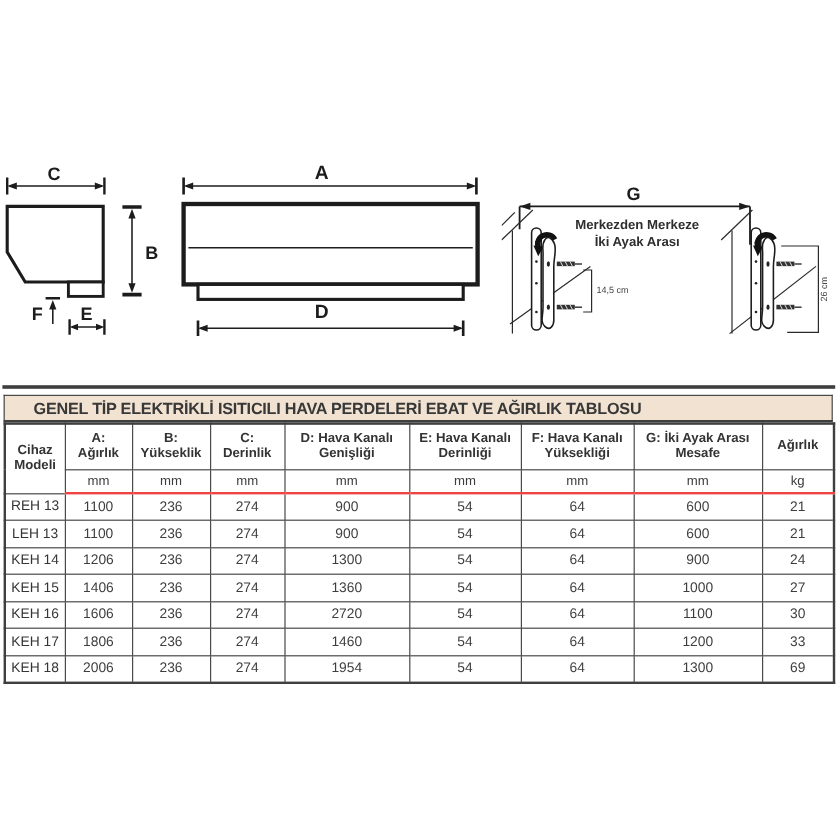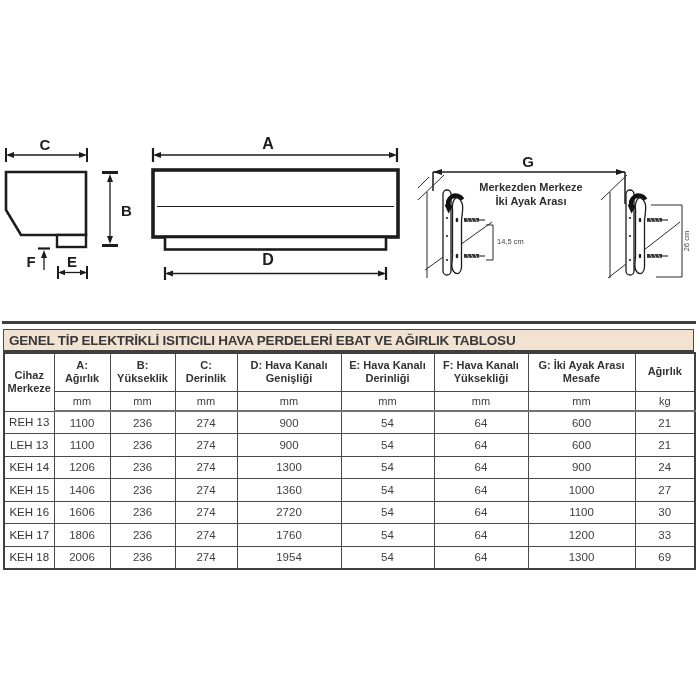--- a/index.html
+++ b/index.html
@@ -17,35 +17,35 @@
 
   
   .top-sep{left:2px;top:321px;width:694px;height:3px;background:#3f3f3f;}
 
   
   .title-bar{
     left:3px;top:329px;width:691px;height:23px;
     background:#f1e2d1;border:1.5px solid #4a4a4a;border-bottom:2px solid #3f3f3f;
     box-sizing:border-box;display:flex;align-items:center;
     font-size:13.5px;font-weight:bold;color:#383838;letter-spacing:-0.2px;
-    padding-left:5px;
+    padding-left:24px;
   }
 
   
   .spec-table{
     left:3px;top:352px;width:691px;
     border-collapse:collapse;table-layout:fixed;
     border:2px solid #3f3f3f;
   }
   .spec-table th,.spec-table td{
     border:1.2px solid #4a4a4a;text-align:center;vertical-align:middle;
     padding:0;box-sizing:border-box;background:#fff;
   }
   .spec-table tr.hdr th{height:38px;font-size:11px;line-height:1.25;font-weight:bold;color:#333;}
-  .spec-table tr.units th{height:20px;font-size:11px;font-weight:normal;color:#3c3c3c;border-bottom:2px solid #737373;}
+  .spec-table tr.units th{height:20px;font-size:11px;font-weight:normal;color:#3c3c3c;border-bottom:2px solid #ef4444;}
   .spec-table th.model-h{font-size:11.5px;}
   .spec-table td{height:22.5px;font-size:11.5px;color:#3e3e3e;}
   .spec-table td.model{font-weight:normal;color:#353535;}
 </style>
 </head>
 <body>
 
 <svg class="abs" style="left:0;top:122px;" width="140" height="165" viewBox="0 0 140 165">
 
   <text class="dimletter" x="45" y="28" text-anchor="middle">C</text>
@@ -207,21 +207,21 @@
       <col style="width:104px">
       <col style="width:93px">
     <col style="width:94px">
       <col style="width:107px">
       <col style="width:60px">
   </colgroup>
   <thead>
     <tr class="hdr">
       <th rowspan="2" class="model-h">
         <span>Cihaz</span><br>
-        <span>Merkeze</span>
+        <span>Modeli</span>
       </th>
       <th>
         <span>A:</span><br>
         <span>Ağırlık</span>
       </th>
       <th>
         <span>B:</span><br>
         <span>Yükseklik</span>
       </th>
       <th>
@@ -313,21 +313,21 @@
         <td>54</td>
         <td>64</td>
         <td>1100</td>
         <td>30</td>
       </tr>
       <tr>
         <td class="model">KEH 17</td>
         <td>1806</td>
         <td>236</td>
         <td>274</td>
-        <td>1760</td>
+        <td>1460</td>
         <td>54</td>
         <td>64</td>
         <td>1200</td>
         <td>33</td>
       </tr>
       <tr>
         <td class="model">KEH 18</td>
         <td>2006</td>
         <td>236</td>
         <td>274</td>

